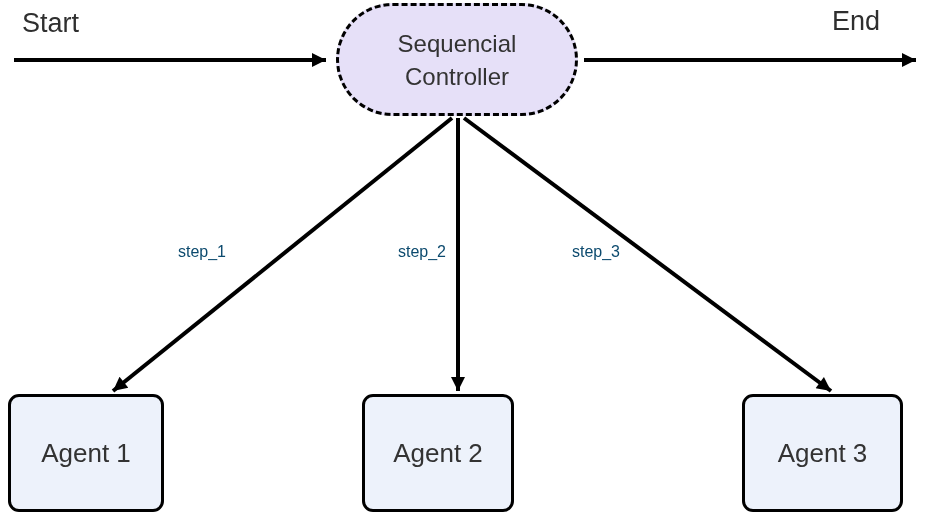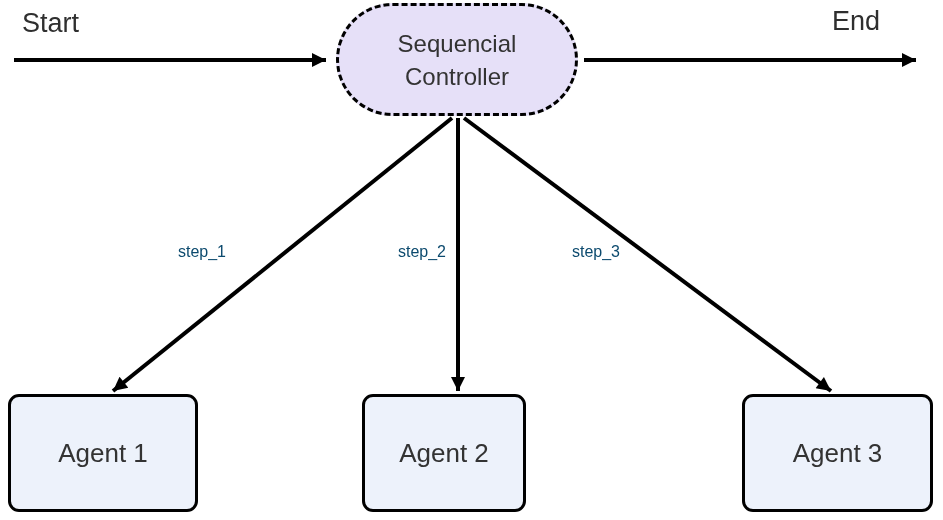--- a/index.html
+++ b/index.html
@@ -67,23 +67,23 @@
     position: absolute;
     top: 394px;
     height: 118px;
     background: #edf2fb;
     border: 3.5px solid #000000;
     border-radius: 11px;
     display: flex;
     align-items: center;
     justify-content: center;
   }
-  .agent-1 { left: 8px;   width: 190px; }
-  .agent-2 { left: 362px; width: 164px; }
-  .agent-3 { left: 742px; width: 191px; }
+  .agent-1 { left: 8px;   width: 156px; }
+  .agent-2 { left: 362px; width: 152px; }
+  .agent-3 { left: 742px; width: 161px; }
   .agent-text {
     font-size: 26px;
     color: #333333;
     white-space: nowrap;
   }
 </style>
 </head>
 <body>
 
 <div class="canvas">

